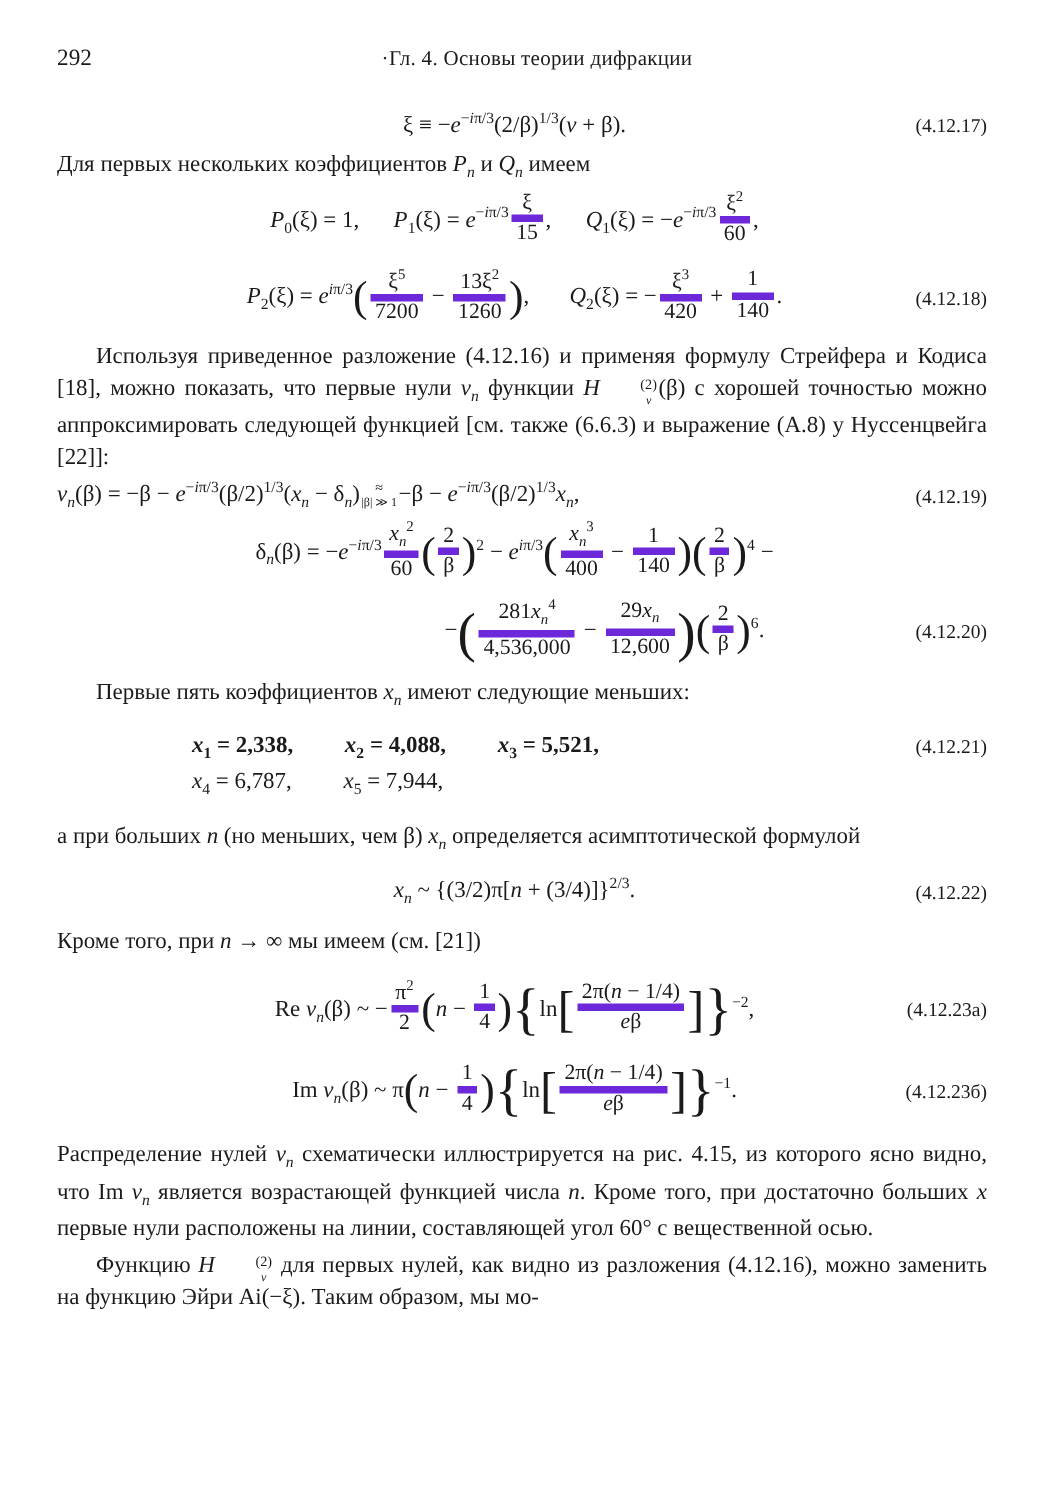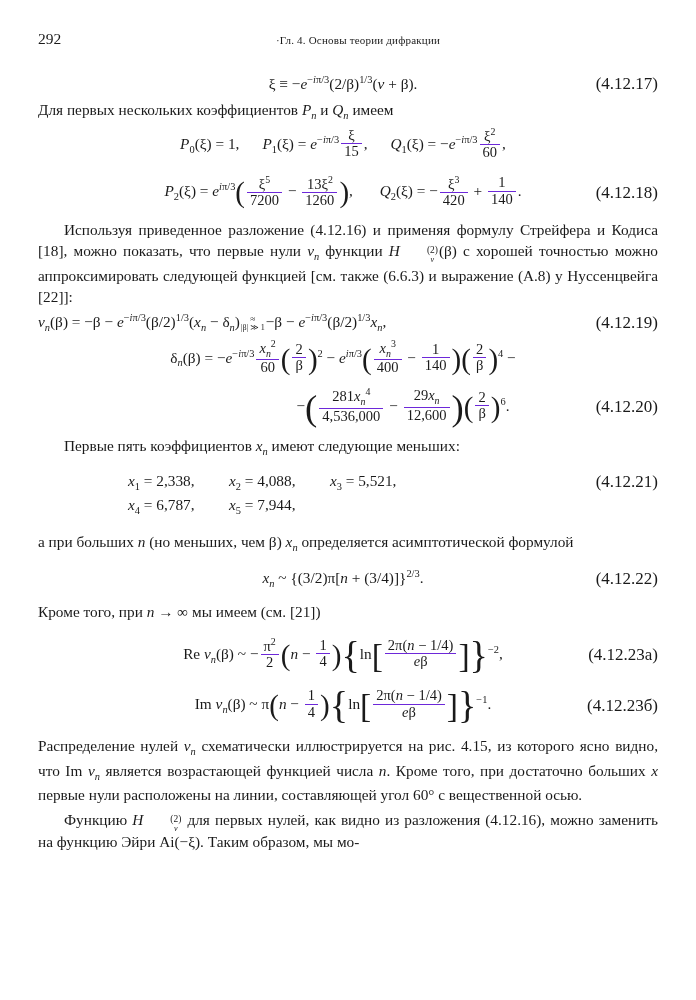--- a/index.html
+++ b/index.html
@@ -32,21 +32,21 @@
     align-items: baseline;
   }
   .folio {
     font-size: 15.5px;
     color: #1a1a1a;
     width: 60px;
   }
   .runhead {
     flex: 1;
     text-align: center;
-    font-size: 11px;
+    font-size: 14px;
     letter-spacing: 0.2px;
     padding-right: 40px;
   }
   .body {
     position: absolute;
     top: 68px;
     left: 38px;
     width: 620px;
     font-size: 15.3px;
     line-height: 1.38;
@@ -65,38 +65,38 @@
   }
   .eqbody {
     text-align: center;
     padding-right: 10px;
   }
   .eqnum {
     position: absolute;
     right: 0;
     top: 50%;
     transform: translateY(-50%);
-    font-size: 17px;
+    font-size: 13px;
   }
   i, .it { font-style: italic; }
   .up { font-style: normal; }
 
   
   .frac {
     display: inline-block;
     vertical-align: middle;
     text-align: center;
     font-size: 0.95em;
     line-height: 1.05;
     margin: 0 2px;
     position: relative;
     top: -0.1em;
   }
   .frac .num { display: block; padding: 0 3px; }
-  .frac .den { display: block; border-top: 1px solid #6d28d9; padding: 0 3px; }
+  .frac .den { display: block; border-top: 5px solid #6d28d9; padding: 0 3px; }
 
   
   .bigparen {
     display: inline-block;
     vertical-align: middle;
     font-size: 1.9em;
     line-height: 0.6;
     position: relative;
     top: 0.02em;
     font-style: normal;
@@ -215,21 +215,21 @@
         −<span class="bigparen2">(</span><span class="frac"><span class="num">281<i>x<sub class="small">n</sub></i><sup class="small">4</sup></span><span class="den">4,536,000</span></span> − <span class="frac"><span class="num">29<i>x<sub class="small">n</sub></i></span><span class="den">12,600</span></span><span class="bigparen2">)</span><span class="bigparen">(</span><span class="frac"><span class="num">2</span><span class="den">β</span></span><span class="bigparen">)</span><sup class="small">6</sup>.
       </div>
       <div class="eqnum">(4.12.20)</div>
     </div>
 
     <p class="indent" style="margin-top:10px;">
       <span>Первые пять коэффициентов </span><i>x<sub class="small">n</sub></i><span> имеют следующие меньших:</span>
     </p>
 
     <div class="eqline" style="margin-top:10px;margin-bottom:0;">
-      <div class="mathline" style="padding-left:90px;">
+      <div class="mathline" style="padding-left:90px;font-weight:bold;">
         <span class="nowrap"><i>x</i><sub class="small">1</sub> = <span>2,338,</span></span>
         &nbsp;&nbsp;&nbsp;&nbsp;&nbsp;&nbsp;&nbsp;
         <span class="nowrap"><i>x</i><sub class="small">2</sub> = <span>4,088,</span></span>
         &nbsp;&nbsp;&nbsp;&nbsp;&nbsp;&nbsp;&nbsp;
         <span class="nowrap"><i>x</i><sub class="small">3</sub> = <span>5,521,</span></span>
       </div>
       <div class="eqnum">(4.12.21)</div>
     </div>
 
     <div class="eqline" style="margin-top:0;margin-bottom:8px;">

